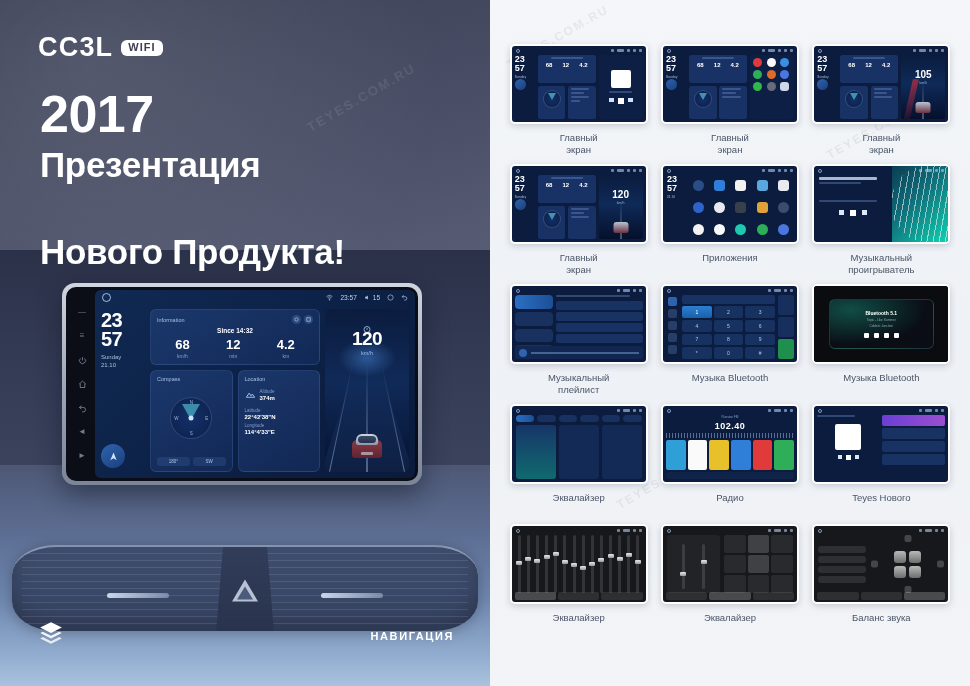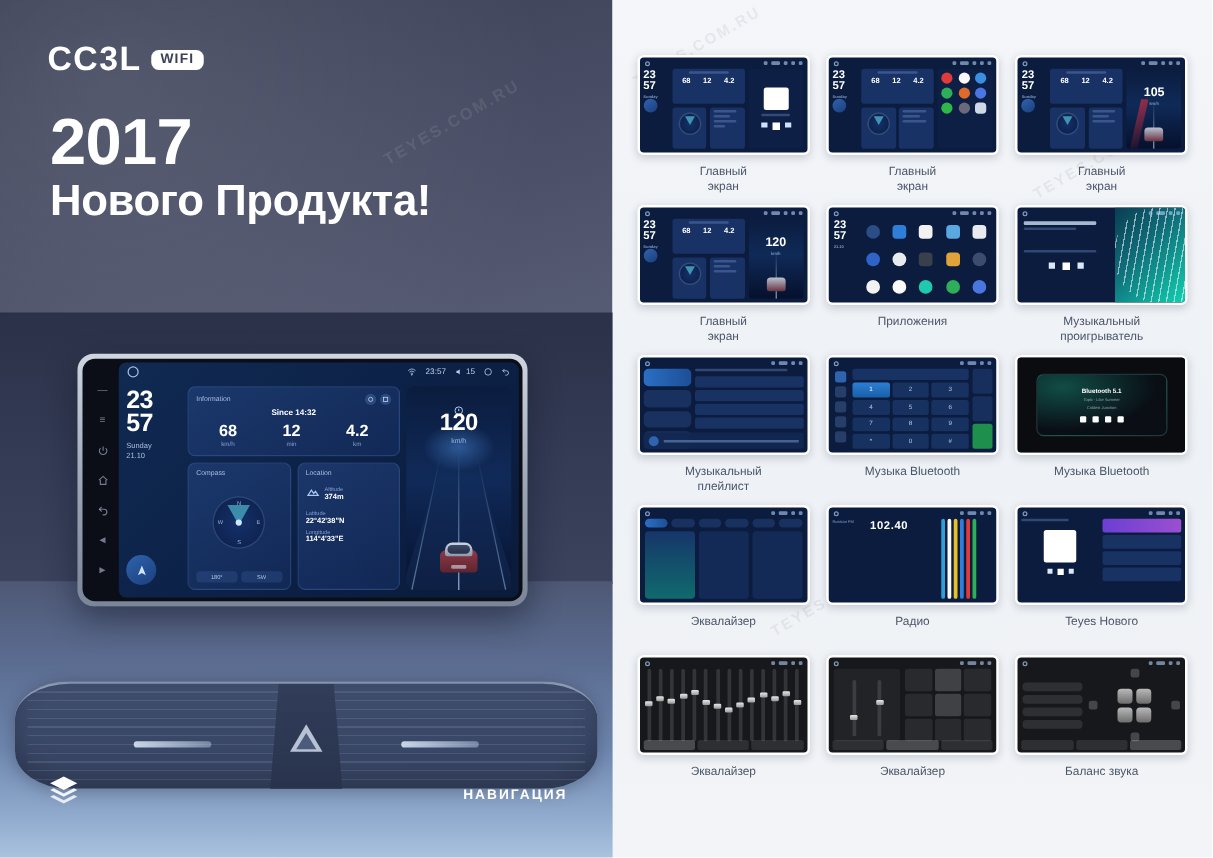--- a/index.html
+++ b/index.html
@@ -28,21 +28,21 @@
   .logo { position:absolute; left:38px; top:32px; display:flex; align-items:center; gap:8px; z-index:6; }
   .logo-txt { color:#fff; font-size:27px; font-weight:700; letter-spacing:1.2px; }
   .logo-badge {
     background:#fff; color:#3b4056; font-size:11px; font-weight:700; letter-spacing:1px;
     padding:2px 7px 3px; border-radius:6px; line-height:1;
   }
 
   
   .headline { position:absolute; left:40px; top:88px; z-index:6; }
   .h-year { color:#fff; font-size:52px; font-weight:700; line-height:1.02; letter-spacing:-.5px; }
-  .h-l1, .h-l2 { color:#fff; font-size:35px; font-weight:700; line-height:1.12; letter-spacing:-.3px; }
+  .h-l1, .h-l2 { color:#fff; font-size:35px; font-weight:700; line-height:1.12; letter-spacing:-.3px;margin-top:48px; }
   .h-l1 { margin-top:4px; }
 
   
   .car { position:absolute; left:0; right:0; top:250px; bottom:0; z-index:2; }
   .dash-top {
     position:absolute; left:-40px; right:-40px; top:0; height:250px;
     background:linear-gradient(180deg,#2b3148 0%,#343b55 45%,#3d455f 100%);
     border-radius:0 0 46% 46%/0 0 28% 28%;
   }
   .dash-body {
@@ -294,21 +294,21 @@
   
   .t-set{position:absolute;inset:9px 4px 3px;display:flex;flex-direction:column;gap:3px;}
   .t-tabs{display:flex;gap:3px;}
   .t-tab{flex:1;height:7px;border-radius:4px;background:rgba(40,75,135,.45);}
   .t-tab.on{background:linear-gradient(90deg,#2a6fc4,#1c4f96);}
   .t-panels{flex:1;display:flex;gap:3px;}
   .t-panel{flex:1;border-radius:3px;background:rgba(25,52,104,.6);}
   .t-panel.wifi{background:linear-gradient(180deg,rgba(25,60,115,.8),rgba(20,170,150,.55));}
 
   
-  .t-radio{position:absolute;inset:9px 3px 3px;display:flex;flex-direction:row;gap:13px;}
+  .t-radio{position:absolute;inset:9px 3px 3px;display:flex;flex-direction:column;gap:2px;}
   .t-freq{text-align:center;color:#fff;font-size:9px;font-weight:700;letter-spacing:.5px;}
   .t-freqlbl{text-align:center;color:rgba(175,205,245,.7);font-size:3.2px;}
   .t-scale{height:5px;background:repeating-linear-gradient(90deg,rgba(160,195,240,.5) 0 1px,rgba(0,0,0,0) 1px 3px);}
   .t-presets{display:flex;gap:2px;flex:1;}
   .t-preset{flex:1;border-radius:2px;}
   .t-rbar{height:7px;background:rgba(20,40,80,.6);border-radius:2px;}
 
   
   .t-tr{position:absolute;inset:9px 3px 3px;display:flex;gap:3px;}
   .t-trl{width:48%;display:flex;flex-direction:column;gap:2px;}
@@ -361,20 +361,21 @@
     <div class="wm" style="left:150px;top:280px;">TEYES.COM.RU</div>
     <div class="wm" style="left:60px;top:640px;">TEYES.COM.RU</div>
 
     <div class="logo">
       <span class="logo-txt">CC3L</span>
       <span class="logo-badge">WIFI</span>
     </div>
 
     <div class="headline">
       <div class="h-year">2017</div>
+      <div class="h-l1">Презентация</div>
       <div class="h-l2">Нового Продукта!</div>
     </div>
 
     <div class="car">
       <div class="dash-top"></div>
       <div class="dash-body"></div>
       <div class="vent-bar">
         <div class="vent-slats"></div>
         <div class="vent-hl" style="left:95px;"></div>
         <div class="vent-hl" style="right:95px;"></div>

